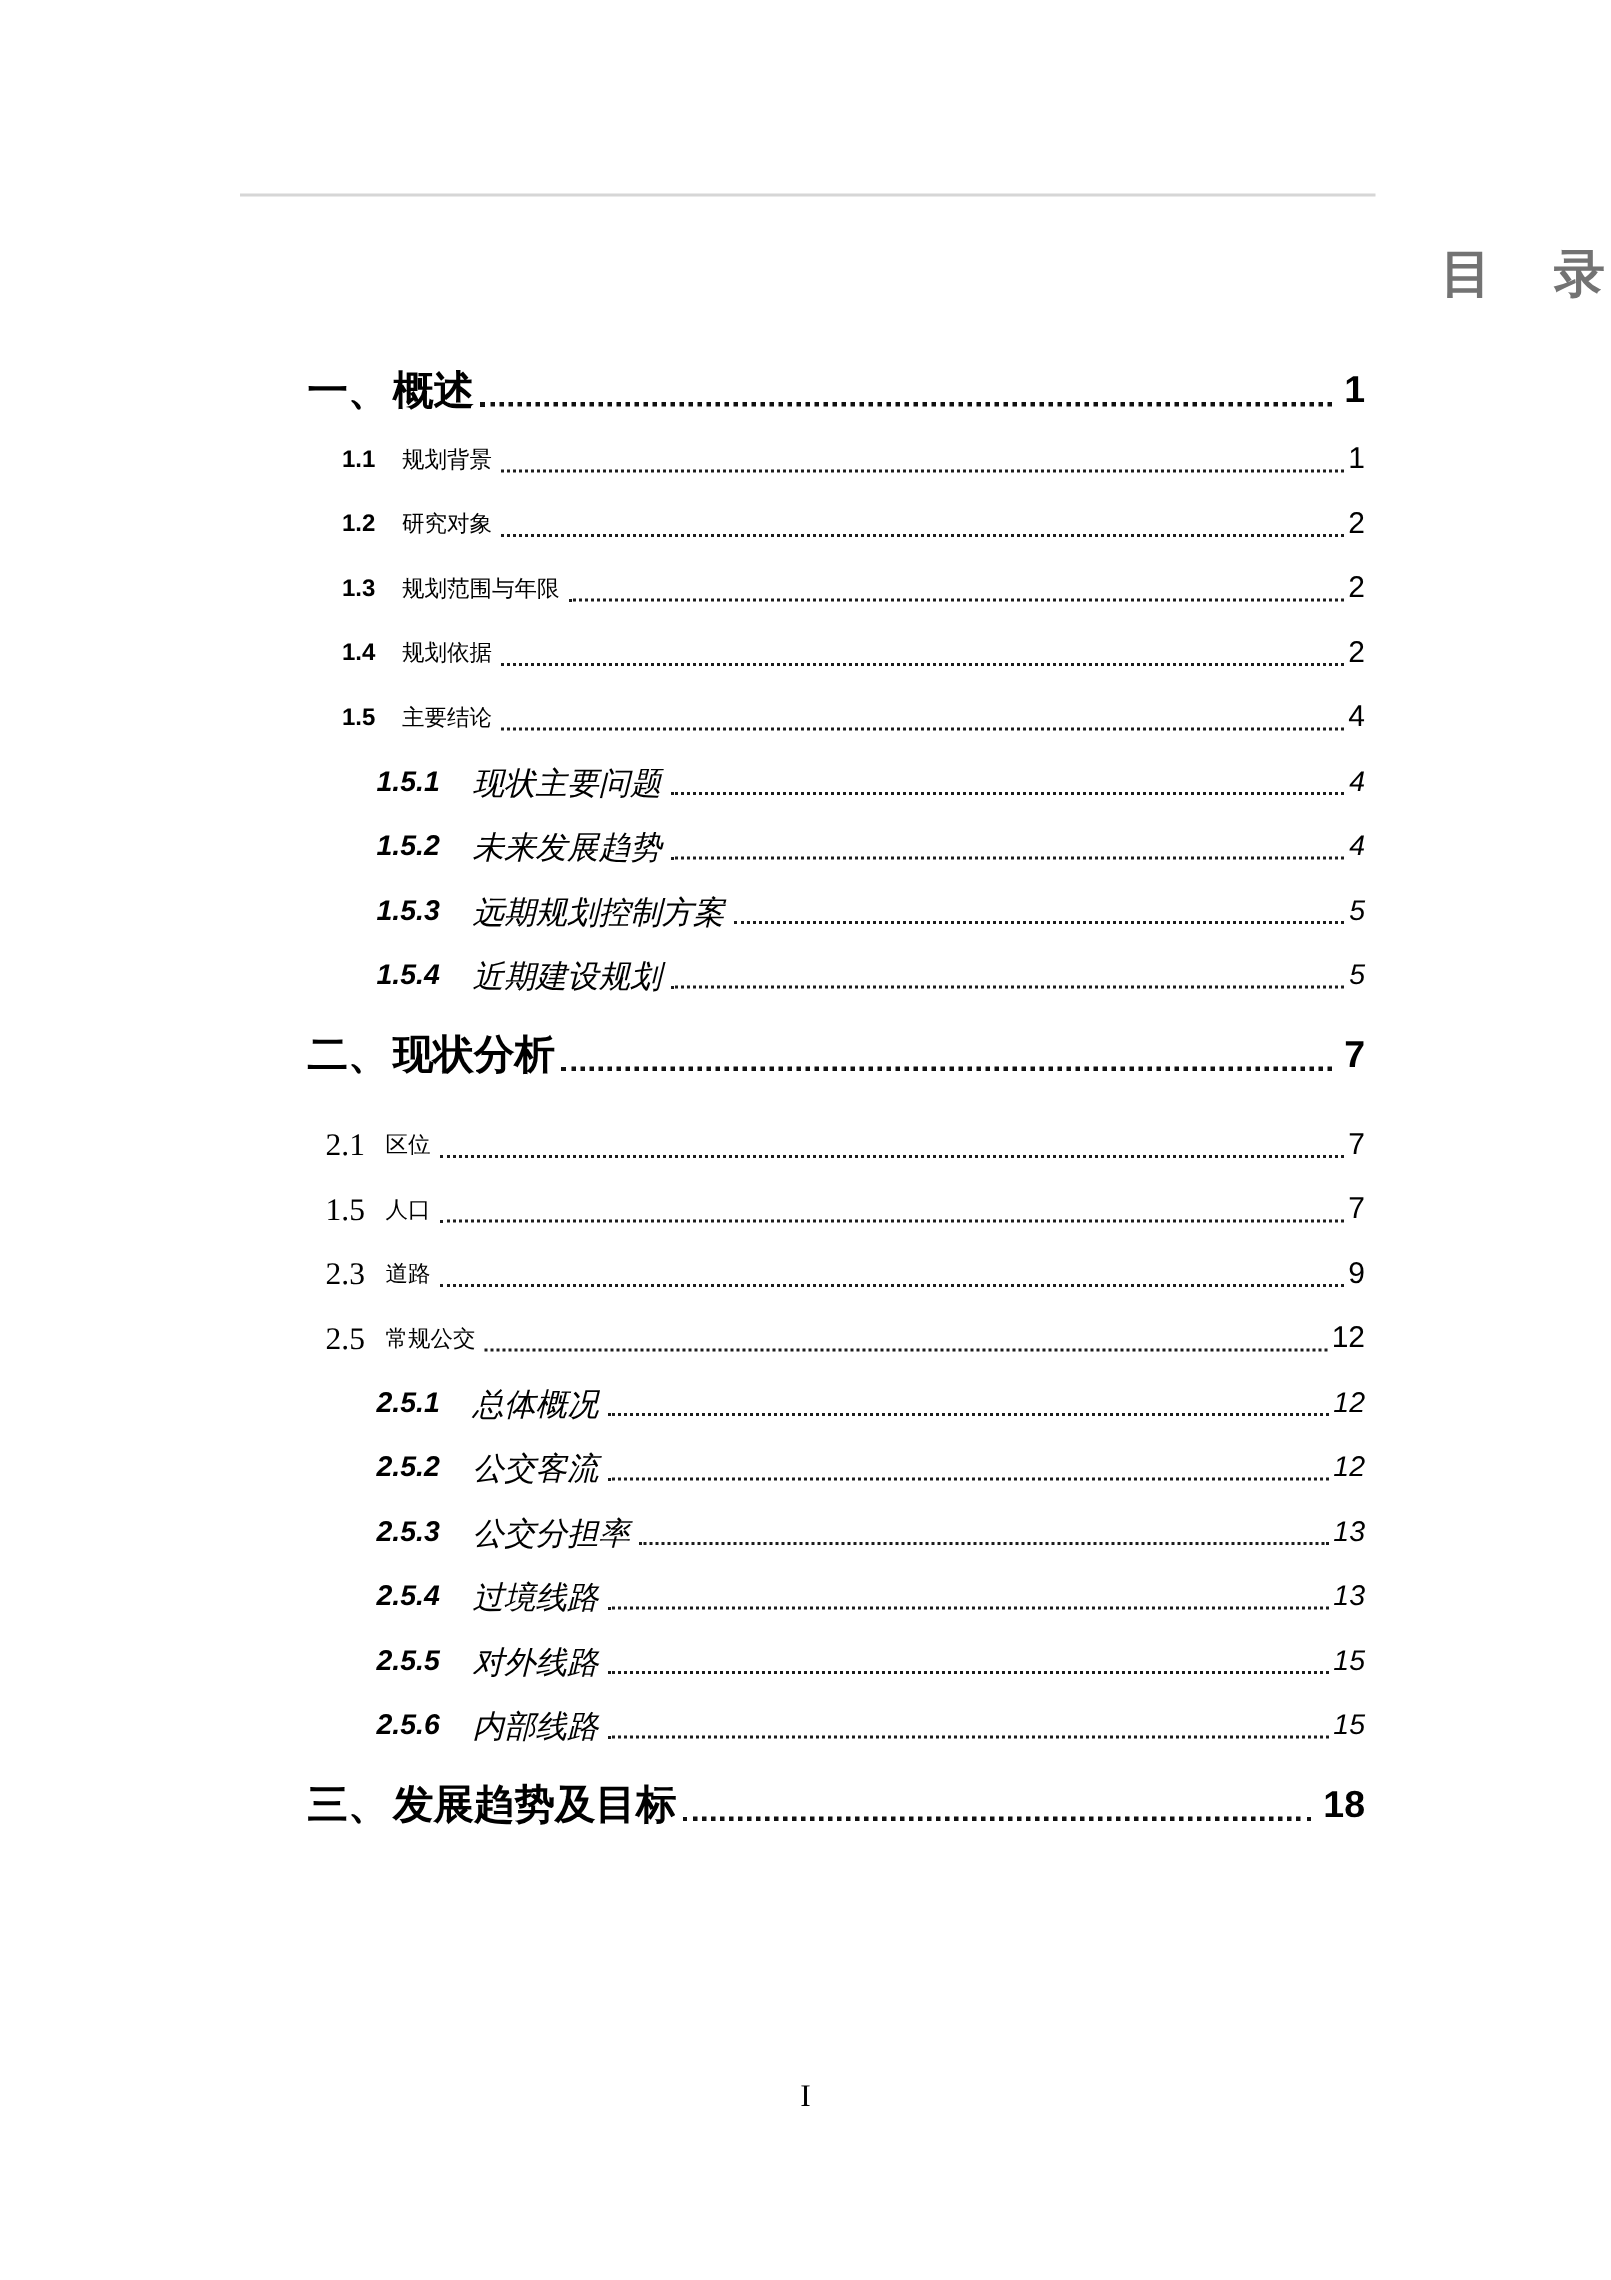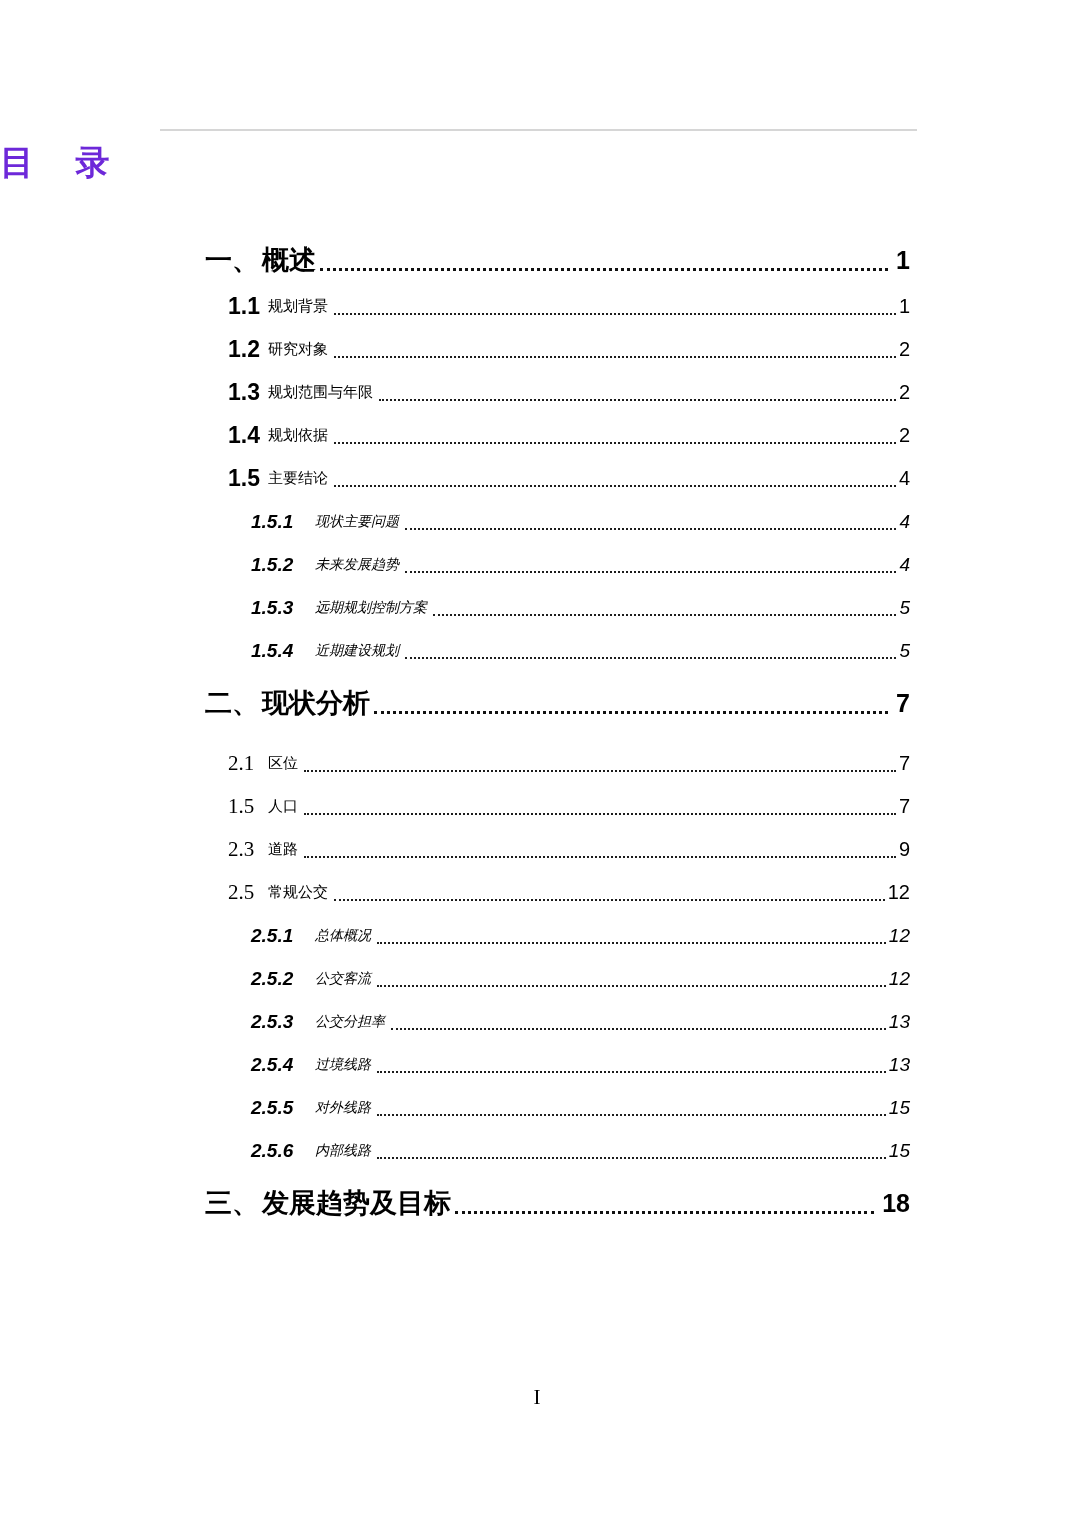--- a/index.html
+++ b/index.html
@@ -15,28 +15,28 @@
 
   .header-rule {
     position:absolute;
     top:129px; left:160px; width:757px;
     height:0;
     border-top:2px solid #d6d6d6;
   }
 
   .doc-title {
     position:absolute;
-    top:140px; left:0; width:100%;
-    text-align:left;
+    top:160px; left:0; width:100%;
+    text-align:right;
     font-family:"Liberation Serif", serif;
     font-weight:bold;
     font-size:34px;
     letter-spacing:4px;
     white-space:pre;
-    color:#6d28d9;
+    color:#737373;
   }
 
   #toc-list {
     position:absolute;
     left:205px; top:235px; width:705px;
   }
 
   .row { display:flex; align-items:center; height:43px; }
 
   .row .num   { flex:0 0 auto; }
@@ -64,51 +64,51 @@
     margin:0 8px 0 4px;
     transform:translateY(9px);
   }
   .row.h1 .page-num { font-size:25px; }
 
   
   .row.h2a { margin-left:23px; }
   .row.h2a .num {
     width:40px;
     font-family:"Liberation Sans", sans-serif;
-    font-weight:700; font-size:23px;
+    font-weight:700; font-size:16px;
   }
   .row.h2a .label {
     font-family:"Liberation Serif", serif;
     font-size:15px;
   }
   .row.h2a .page-num { font-size:20px; }
 
   
-  .row.h2b { margin-left:23px; }
+  .row.h2b { margin-left:12px; }
   .row.h2b .num {
     width:40px;
     font-family:"Liberation Serif", serif;
     font-size:21px;
   }
   .row.h2b .label {
     font-family:"Liberation Serif", serif;
     font-size:15px;
   }
   .row.h2b .page-num { font-size:20px; }
 
   
   .row.h3 { margin-left:46px; }
   .row.h3 .num {
     width:64px;
     font-family:"Liberation Sans", sans-serif;
     font-weight:700; font-style:italic; font-size:19px;
   }
   .row.h3 .label {
     font-family:"Liberation Serif", serif;
-    font-style:italic; font-size:14px;
+    font-style:italic; font-size:21px;
   }
   .row.h3 .page-num { font-style:italic; font-size:19px; }
 
   .footer-page {
     position:absolute;
     top:1385px; left:0; width:100%;
     text-align:center;
     font-family:"Liberation Serif", serif;
     font-size:21px;
     color:#000000;

